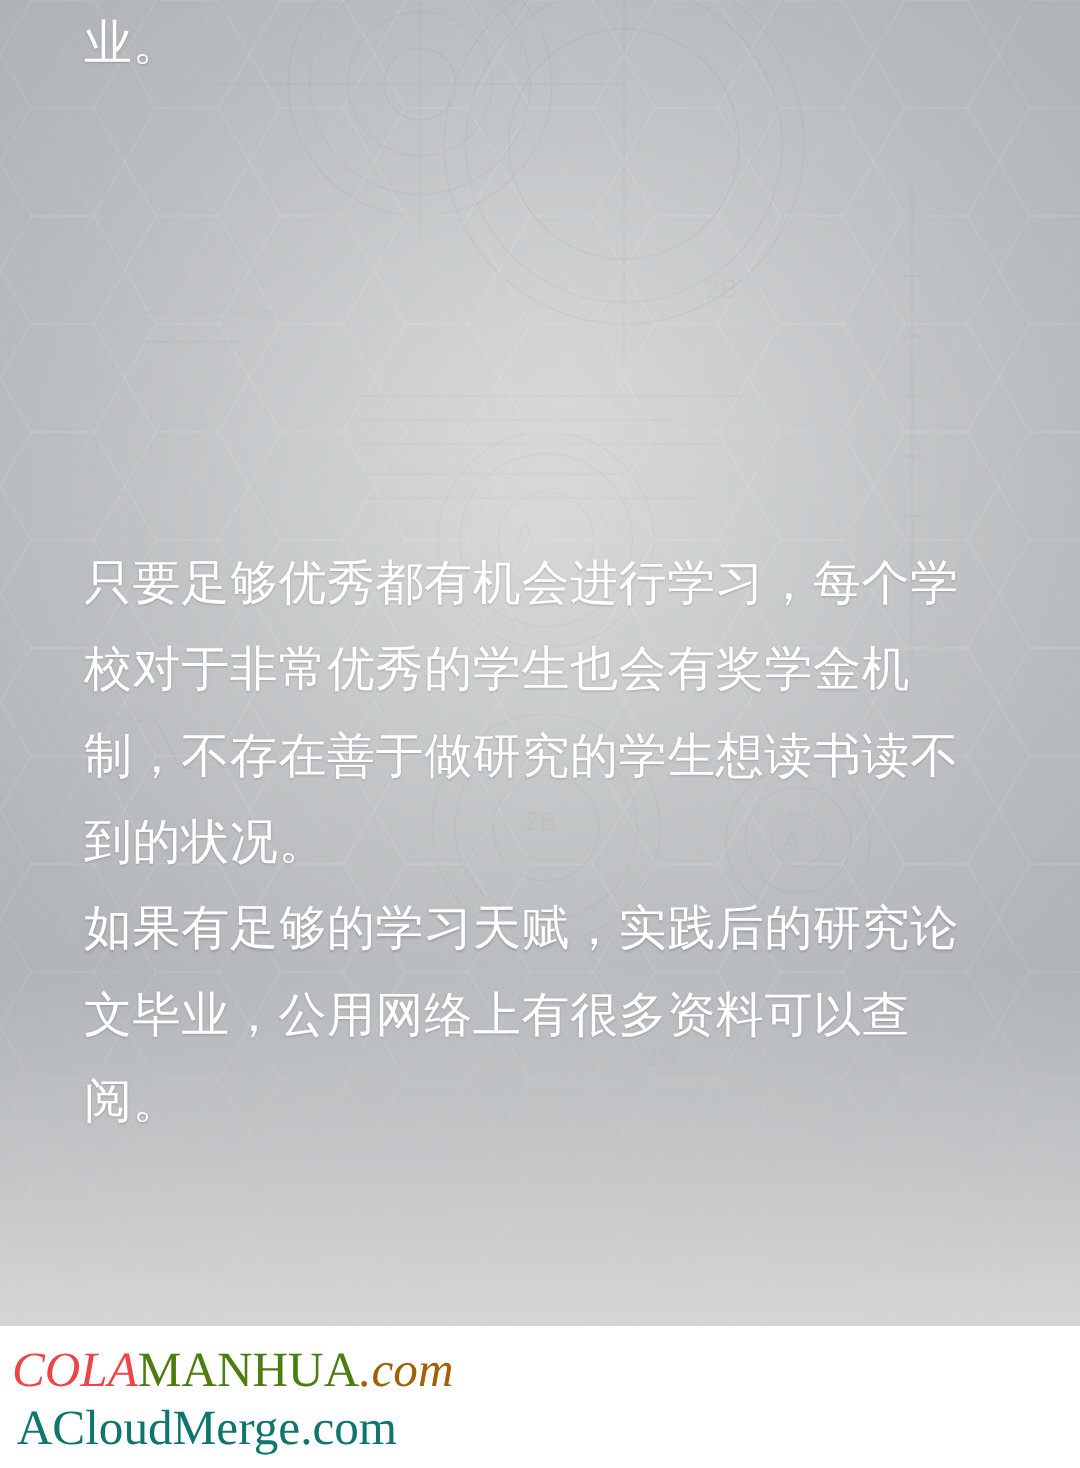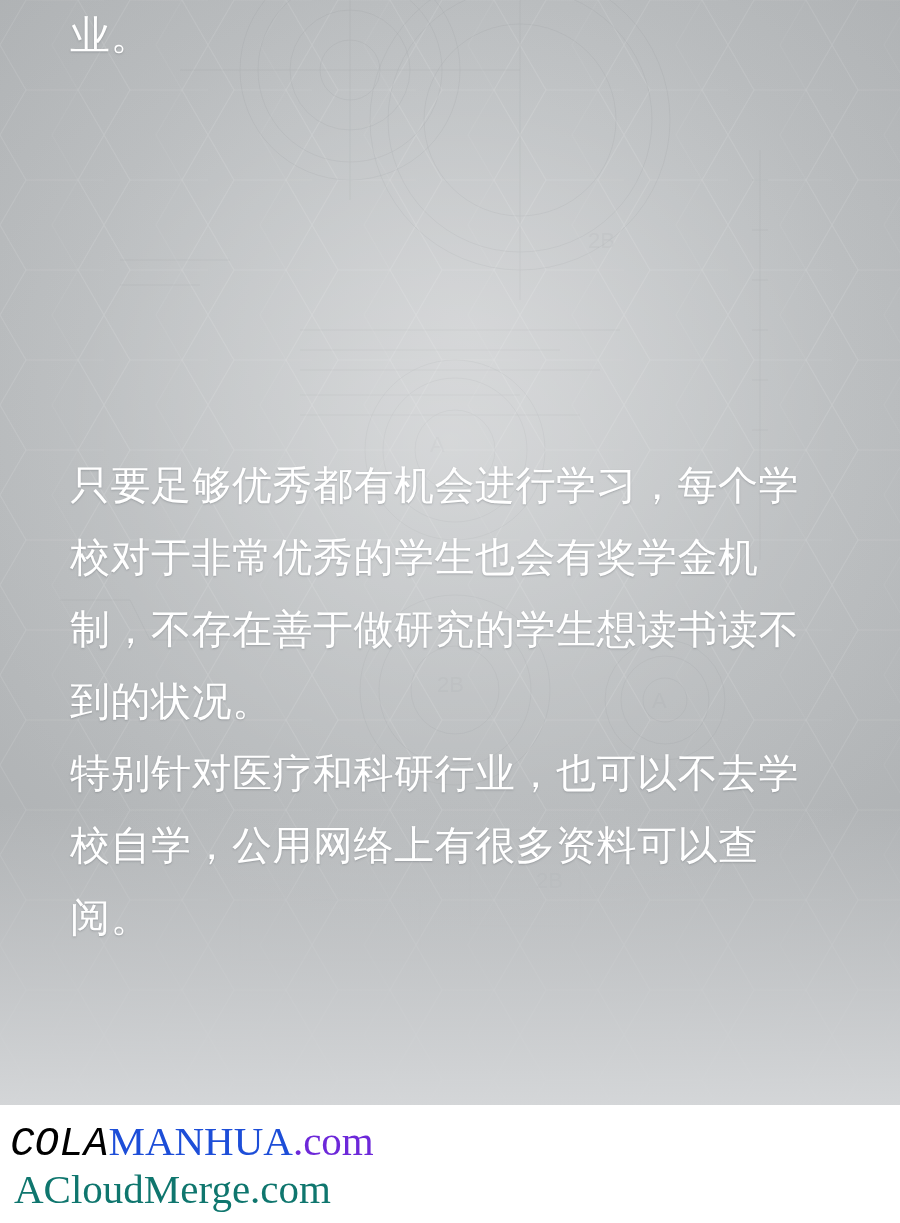--- a/index.html
+++ b/index.html
@@ -109,29 +109,30 @@
   .wm-line2 {
     position: absolute;
     left: 14px;
     top: 60px;
     font-family: "Liberation Serif", serif;
     font-size: 41px;
     color: #0f766e;
     white-space: nowrap;
   }
   .wm-cola {
-    color: #000000;
+    color: #ef4444;
     font-style: italic;
-    font-family: Liberation Mono, monospace;
+    font-family: Liberation Serif, serif;
   }
   .wm-manhua {
-    color: #1d4ed8;
+    color: #4d7c0f;
   }
   .wm-dotcom {
-    color: #6d28d9;
+    color: #a16207;
+    font-style: italic;
   }
 </style>
 </head>
 <body>
 
 <div id="page">
 
   <div class="art-panel">
 
     <svg class="art-hex" viewBox="0 0 900 1105" preserveAspectRatio="none">
@@ -200,21 +201,21 @@
       </g>
     </svg>
 
     <div class="art-vignette"></div>
     <div class="art-fade-bottom"></div>
   </div>
 
   <div class="text-layer">
     <div class="para" id="para-0">业。</div>
     <div class="para" id="para-2">只要足够优秀都有机会进行学习，每个学校对于非常优秀的学生也会有奖学金机制，不存在善于做研究的学生想读书读不到的状况。</div>
-    <div class="para" id="para-3">特别针对医疗和科研行业，也可以不去学校自学，公用网络上有很多资料可以查阅。</div>
+    <div class="para" id="para-3">如果有足够的学习天赋，实践后的研究论文毕业，公用网络上有很多资料可以查阅。</div>
   </div>
 
   <div class="footer">
     <div class="wm-line1">
       <span class="wm-cola">COLA</span><span class="wm-manhua">MANHUA</span><span class="wm-dotcom">.com</span>
     </div>
     <div class="wm-line2">ACloudMerge.com</div>
   </div>
 
 </div>

